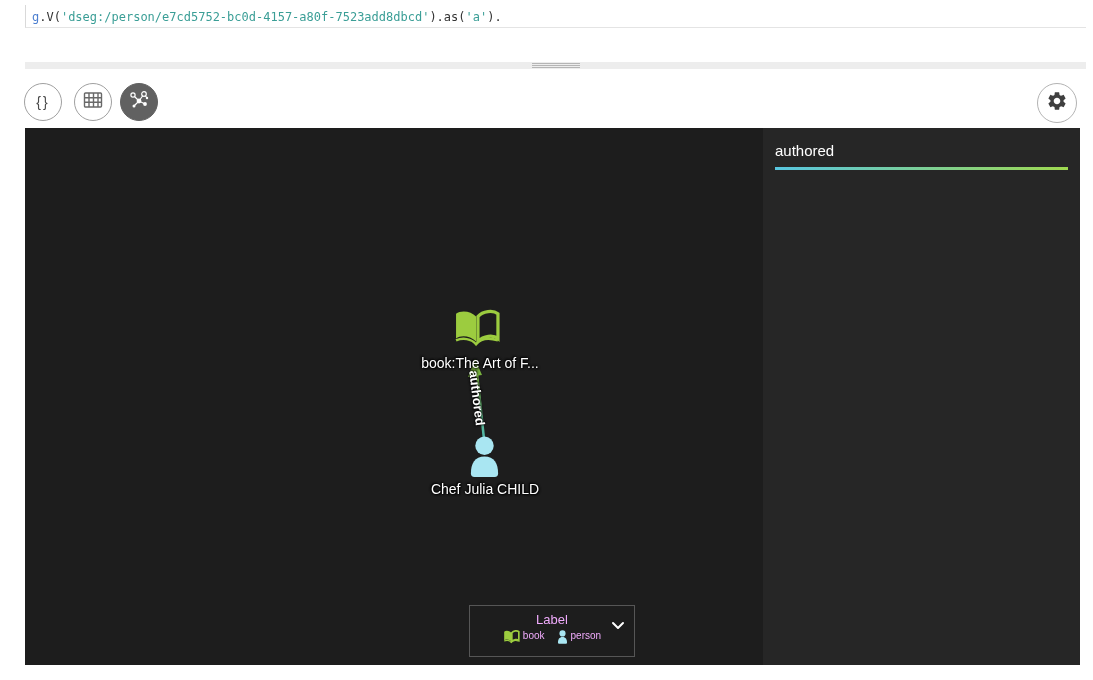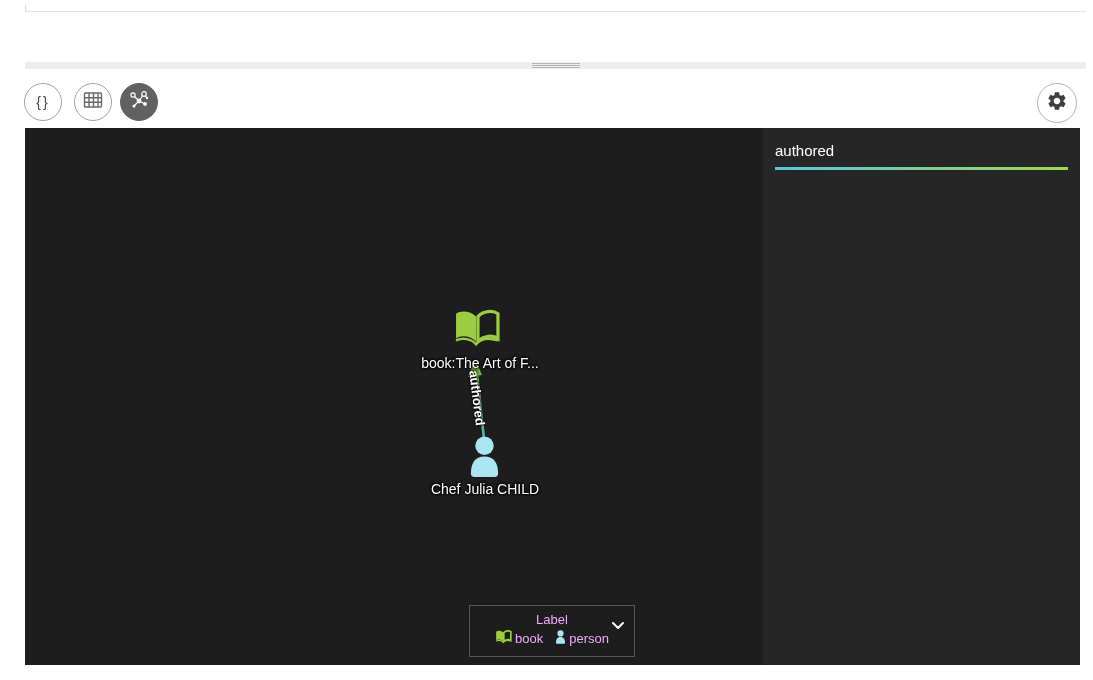--- a/index.html
+++ b/index.html
@@ -77,31 +77,32 @@
   }
 
   
   .legend {
     position: absolute; left: 444px; top: 477px; width: 166px; height: 52px;
     border: 1px solid #565656; color: #f0abfc; cursor: pointer;
   }
   .legend-title { text-align: center; margin-top: 6px; font-size: 13px; }
   .legend-chevron { position: absolute; right: 9px; top: 10px; }
   .legend-items {
-    display: flex; align-items: center; justify-content: center;
-    margin-top: 3px; font-size: 13px; gap: 3px;
+    display: flex; align-items: flex-start; justify-content: center;
+    margin-top: 3px; font-size: 10px; gap: 3px;
   }
   .legend-items .sp { width: 6px; }
 </style>
 </head>
 <body>
 
 <div class="page">
 
   <div class="editor">
+    <div class="code-line"><span class="t-kw">g</span><span class="t-pl">.V(</span><span class="t-str">'dseg:/person/e7cd5752-bc0d-4157-a80f-7523add8dbcd'</span><span class="t-pl">).as(</span><span class="t-str">'a'</span><span class="t-pl">).</span></div>
   </div>
 
   <div class="resizer">
     <div class="grip"></div>
   </div>
 
   <div class="circle-btn btn-json">
     <span>{}</span>
   </div>
 

